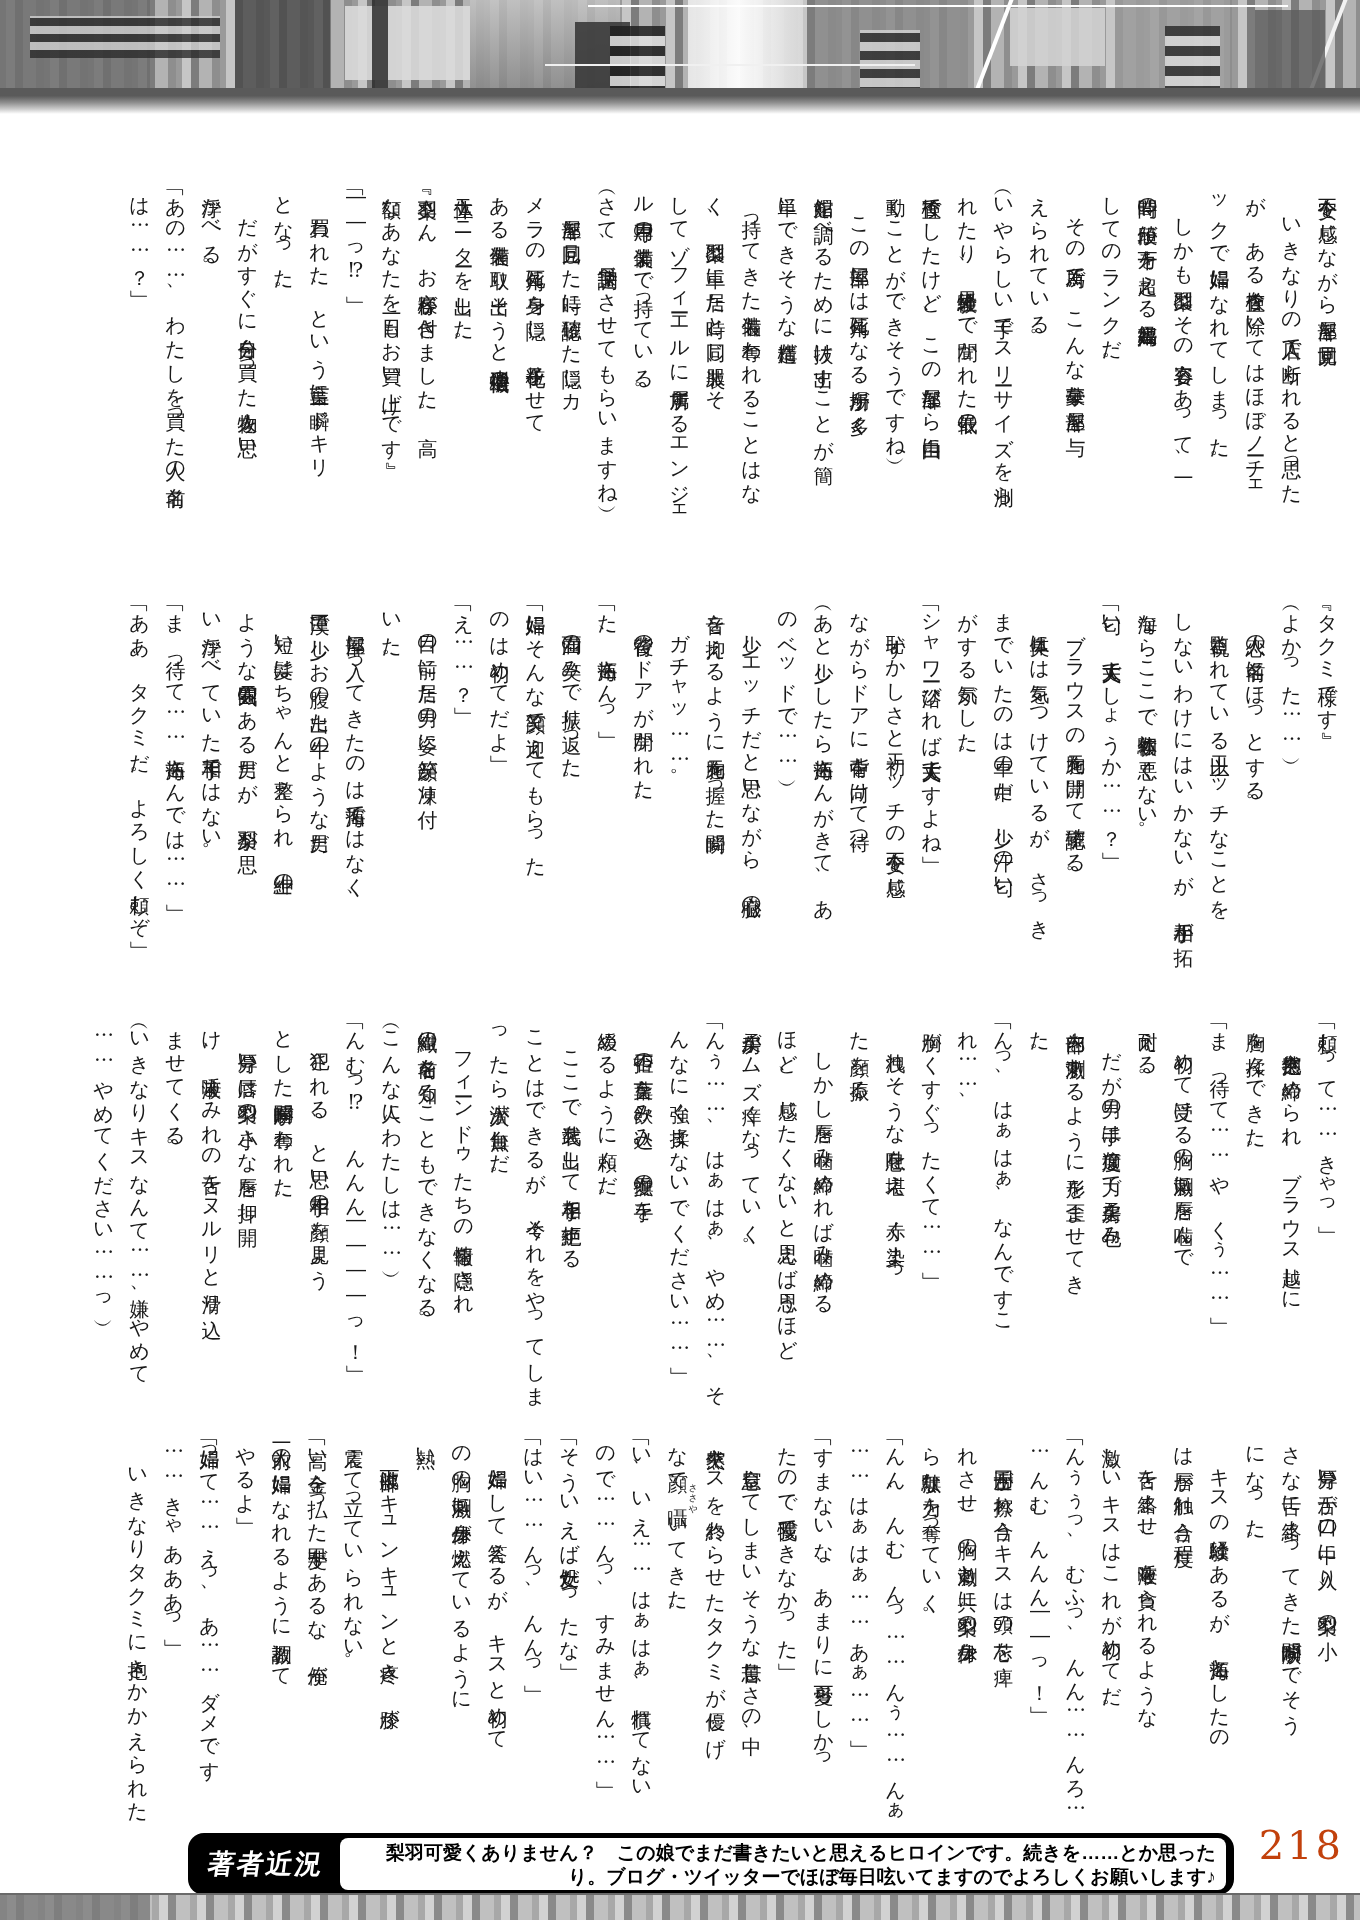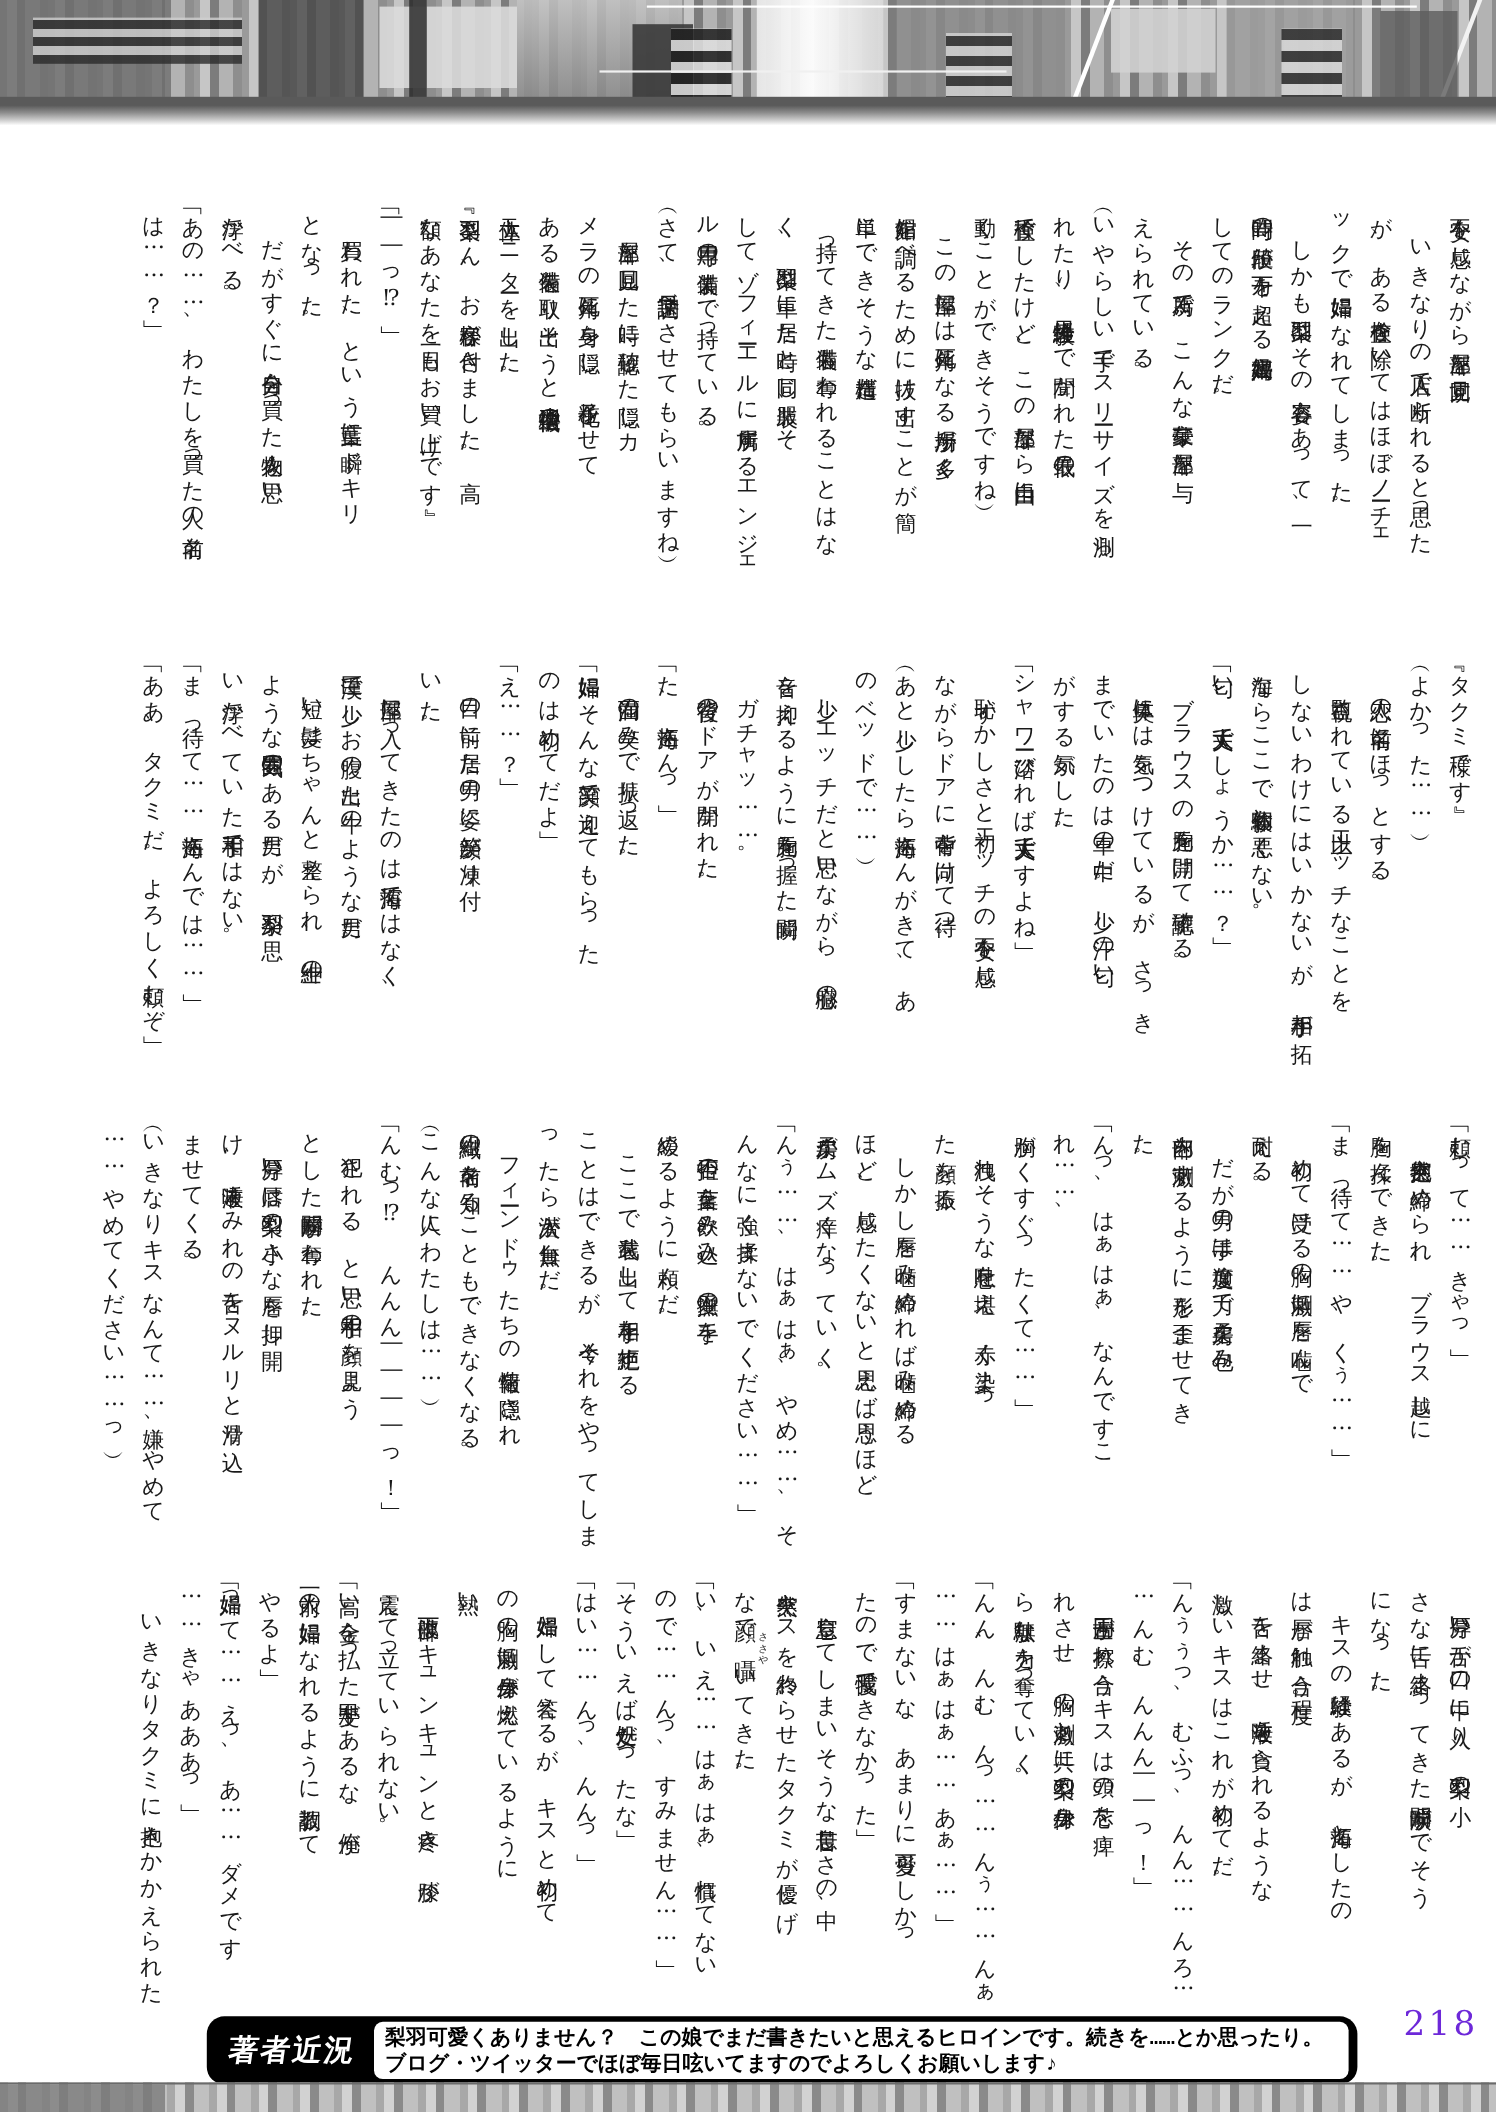--- a/index.html
+++ b/index.html
@@ -52,38 +52,38 @@
   }
   .band p { margin:0; padding:0; line-height:36px; height:388px; }
   .band rt { font-size:9px; letter-spacing:0; }
   .band-1 { top:183px; }
   .band-2 { top:599px; }
   .band-3 { top:1017px; }
   .band-4 { top:1433px; }
   
   .page-number {
     position:absolute; top:1822px; right:16px;
-    font-size:31px; letter-spacing:3px; color:#6d28d9;
+    font-size:40px; letter-spacing:3px; color:#c2410c;
   }
   
   .footer-bar {
     position:absolute; left:188px; top:1833px; width:1046px; height:62px;
     background:#000; border-radius:16px;
     display:flex; align-items:center; box-sizing:border-box;
   }
   .footer-label {
     color:#fff; font-family:"DejaVu Sans","Liberation Sans",sans-serif;
     font-weight:bold; font-size:27px; letter-spacing:2px;
     padding:0 16px 0 20px; white-space:nowrap; transform:skewX(-8deg);
   }
   .footer-note {
     flex:1; background:#fff; border-radius:8px; margin:5px 8px 5px 0;
     padding:3px 10px; box-sizing:border-box; height:52px; overflow:hidden;
-    font-family:Liberation Mono, monospace;
-    font-weight:bold; font-size:19px; line-height:24px; color:#000;
+    font-family:Liberation Sans, sans-serif;
+    font-weight:bold; font-size:19px; line-height:24px; color:#000;text-align:right;
   }
 </style>
 </head>
 <body>
 
 <div class="page">
 
   <div class="collage">
     <div class="cblk1"></div>
     <div class="cblk2"></div>

